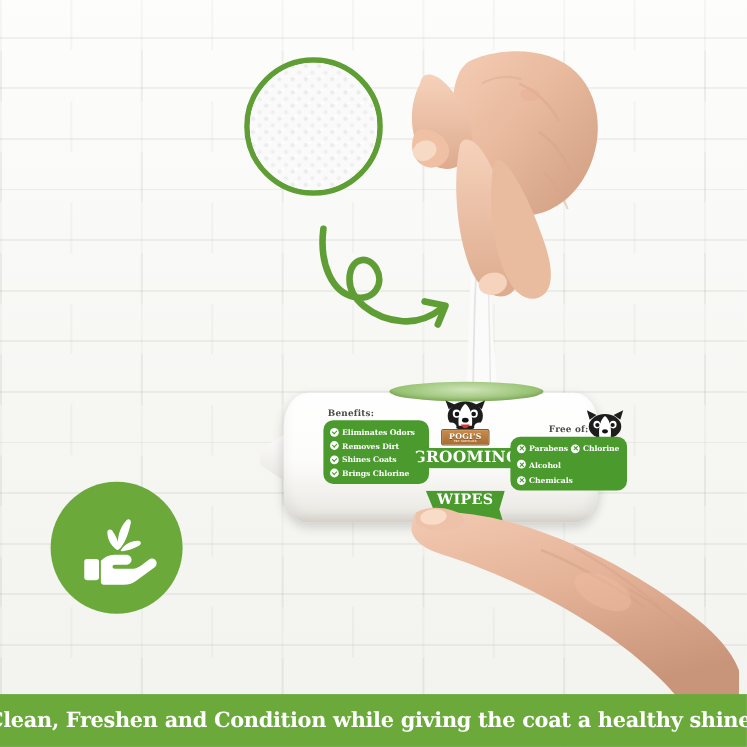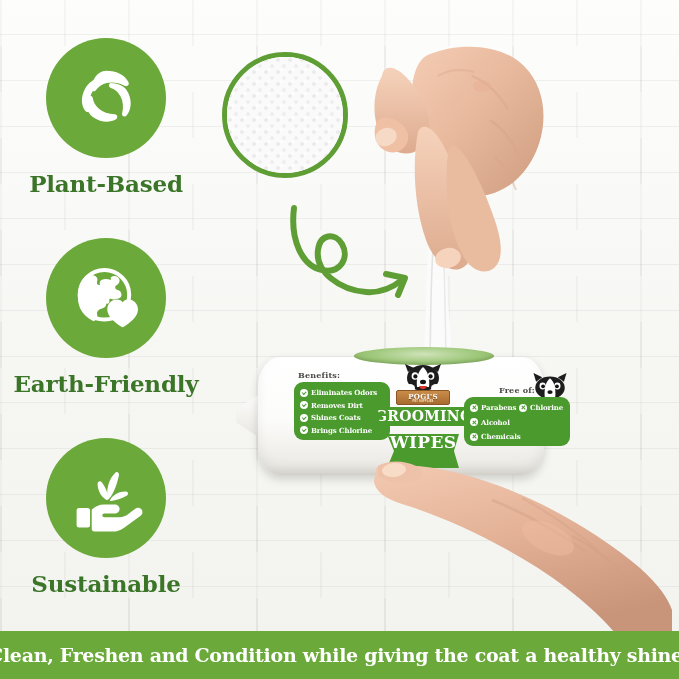--- a/index.html
+++ b/index.html
@@ -131,21 +131,21 @@
   }
   .xmark::before { transform: rotate(45deg); }
   .xmark::after  { transform: rotate(-45deg); }
   .pill-text {
     font-family: "DejaVu Serif", serif; font-weight: 700;
     font-size: 7px; color: #ffffff; white-space: nowrap; letter-spacing: -.1px;
   }
 
   .brandblock { position: absolute; left: 113px; top: 6px; width: 104px; text-align: center; }
   .wood-sign {
-    width: 54px; height: 15px; margin: 0 auto;
+    width: 44px; height: 15px; margin: 0 auto;
     background: linear-gradient(180deg,#c98c49,#a96c30);
     border: 1px solid #8a5623; border-radius: 2px;
     display: flex; flex-direction: column; align-items: center; justify-content: center;
     position: relative; z-index: 2;
   }
   .wood-sign .bn {
     font-family: "DejaVu Serif", serif; font-weight: 700; font-size: 7px;
     color: #ffffff; letter-spacing: .3px; line-height: 7px;
     text-shadow: 0 1px 0 rgba(0,0,0,.35);
   }
@@ -153,21 +153,21 @@
     font-family: "Liberation Sans", sans-serif; font-weight: 700;
     font-size: 2.6px; color: #ffe9c9; letter-spacing: .2px; line-height: 3px;
   }
   .ribbon {
     position: relative; margin: 2px auto 0; background: #4a9a2e;
     color: #fff; font-family: "DejaVu Serif", serif; font-weight: 700;
     text-align: center; letter-spacing: .3px;
   }
   .ribbon.r1 { width: 96px; height: 19px; line-height: 19px; font-size: 14px;
     clip-path: polygon(0 0, 100% 0, 100% 100%, 0 100%, 7px 50%); }
-  .ribbon.r2 { width: 72px; height: 34px; line-height: 17px; font-size: 17px; margin-top: 8px;
+  .ribbon.r2 { width: 72px; height: 34px; line-height: 17px; font-size: 13px; margin-top: 20px;
     clip-path: polygon(0 0, 100% 0, 93% 50%, 100% 100%, 0 100%, 7px 50%); }
   .ribbon.r1::before, .ribbon.r1::after{
     content:""; position:absolute; top:0; width:8px; height:19px; background:#3c8124;
   }
   .ribbon.r1::before{ left:-8px; clip-path: polygon(0 0, 100% 0, 100% 100%, 0 100%, 60% 50%); }
   .ribbon.r1::after { right:-8px; clip-path: polygon(0 0, 100% 0, 40% 50%, 100% 100%, 0 100%); }
   .fragrance {
     margin: 3px auto 0; width: 54px; height: 9px; line-height: 9px;
     background: #2f9fd6; color: #fff; border-radius: 1.5px;
     font-family: "DejaVu Serif", serif; font-weight: 700; font-size: 4.6px;
@@ -208,59 +208,34 @@
         <i style="top:414px"></i>
         <i style="top:460px"></i>
         <i style="top:506px"></i>
       <i style="top:552px"></i>
         <i style="top:598px"></i>
     </div>
   </div>
 
   <div class="features">
 
-    <div class="feature f1">
-      <div class="badge-circle">
-        <svg width="80" height="80" viewBox="0 0 100 100" aria-hidden="true">
-          <g fill="#ffffff">
-            <path d="M50 16c14 0 24 6 28 14 1.8 3.6-1.6 6.4-5 4.6-7-3.8-15-5-22-3.4-6 1.4-10.6 4.6-13.4 8.8-1.8 2.8-6 1.8-5.8-1.6C32.4 28 39 16 50 16z"></path>
-            <path d="M24 38c-6 11-5 21 0 28 2.4 3.2 6.6 1.2 5.8-2.6-1.6-7.8-.6-15 3-21 3.2-5.2 7.8-8.4 12.8-9.6 3.2-.8 3.8-5.2.6-6.2C36.8 24.6 29.4 28.6 24 38z"></path>
-            <path d="M78 44c5 11 3 21-2 27.6-2.4 3.2-6.8 1.2-5.8-2.6 1.8-7.6 1.2-14.8-2-20.8-2.8-5.4-7.2-9-12-10.6-3.2-1-3.4-5.4-.2-6.2C66 32.4 73.4 34.2 78 44z"></path>
-            <path d="M34 74c10 7 20.4 7 28 3 3.4-1.8 2.6-6.4-1.2-6.6-7.8-.4-14.6-2.8-19.6-7-4.6-3.8-7.2-8.6-7.8-13.6-.4-3.4-4.8-4.2-6-1.2C24 56 25 67.4 34 74z"></path>
-          </g>
-        </svg>
-      </div>
-      <div class="feature-label">Plant-Based</div>
-    </div>
-
-    <div class="feature f2">
-      <div class="badge-circle">
-        <svg width="80" height="80" viewBox="0 0 100 100" aria-hidden="true">
-          <circle cx="48" cy="46" r="31" fill="none" stroke="#ffffff" stroke-width="5"></circle>
-          <path fill="#ffffff" d="M30 22c5-2 11 2 9 7-1.6 4 2 6 5 4 4-2.6 9 .4 8 5-.8 4 3 6.4 6.4 4.6 3.6-2 8 .6 7 4.8-1 4.6-6 5.2-9.6 3.4-3-1.4-6 .8-5.4 4 .8 4.6-2 8-6 8.6-4 .6-6.4 4-5.4 7.6 1 3.6-1.2 7-4.6 8C18 71.4 12 56 16.6 41 19.4 32 24 24.6 30 22z"></path>
-          <path fill="#ffffff" d="M56 24c4-3 9-1.6 10.6 2.4 1.2 3-.4 6-3.4 7.6-2.6 1.4-2 5 .8 5.6 4.4 1 6.6 5 4.8 8.6-1.4 2.8-5 3.4-7.8 1.6-3.4-2.2-7.6.6-6.8 4.4.4 2-1.4 3.6-3.4 3-4.6-1.4-6-7-3.4-11 2.4-3.8 1.2-8.4-2.6-10.4-3.6-1.8-3.6-7 .2-8.6 3.6-1.6 7.6-1 11 .2z"></path>
-          <path fill="#ffffff" d="M78 52c7 0 12 5.6 12 12.4 0 9-10.4 17-17.6 21.6-1 .6-2.2.6-3.2 0C62 81.4 51.6 73.4 51.6 64.4 51.6 57.6 56.6 52 63.6 52c3.4 0 6 1.6 7.2 3.4 1.2-1.8 3.8-3.4 7.2-3.4z"></path>
-        </svg>
-      </div>
-      <div class="feature-label">Earth-Friendly</div>
-    </div>
+
 
     <div class="feature f3">
       <div class="badge-circle">
         <svg width="84" height="84" viewBox="0 0 100 100" aria-hidden="true">
           <g fill="#ffffff">
             <path d="M52 52c-2-12 1-24 9-32 2-2 5 0 4.4 2.8C63 34 60 42 55.6 48.4c-1.4 2-2.6 3-3.6 3.6z"></path>
             <path d="M50 52c-6-4-10-11-10-19 0-3 3.4-4 5.2-1.6 4.4 6 7 12.6 7.6 18.8.2 1.4-1 2.6-2.8 1.8z"></path>
             <path d="M55 52c4-6 11-10 18.6-9.6 3 .2 3.6 3.6 1 5-6.4 3.6-12.6 5.6-18.4 6.2-1.6.2-2.4-.8-1.2-1.6z"></path>
             <path d="M18 62h10a3 3 0 0 1 3 3v17a3 3 0 0 1-3 3H18a3 3 0 0 1-3-3V65a3 3 0 0 1 3-3z"></path>
             <path d="M33 64c4-4 9-6.4 14.4-6.4h12.8c3.4 0 6 2.4 6 5.4 0 3-2.6 5.4-6 5.4H48c-1.4 0-2.4 1-2.4 2.2 0 1.2 1 2.2 2.4 2.2h18.4c3.6 0 7-1.2 9.8-3.4l8.6-6.6c2.4-1.8 5.8-1.4 7.6 1 1.6 2.2 1.2 5.2-.8 7L72 85c-4 3.2-9 5-14.2 5H36c-1.6 0-3-1.4-3-3V64z"></path>
           </g>
         </svg>
       </div>
-      <div class="feature-label">Sustainable</div>
     </div>
   </div>
 
   <div class="swatch">
     <div class="tex"></div>
   </div>
 
   <div class="arrow">
     <svg width="140" height="120" viewBox="0 0 140 120" aria-hidden="true">
       <path d="M6 8 C2 40, 14 66, 34 70 C52 74, 62 58, 54 44 C47 32, 32 34, 30 50 C27 72, 52 90, 78 92 C92 93, 104 88, 114 80" fill="none" stroke="#5f9e35" stroke-width="6" stroke-linecap="round"></path>

